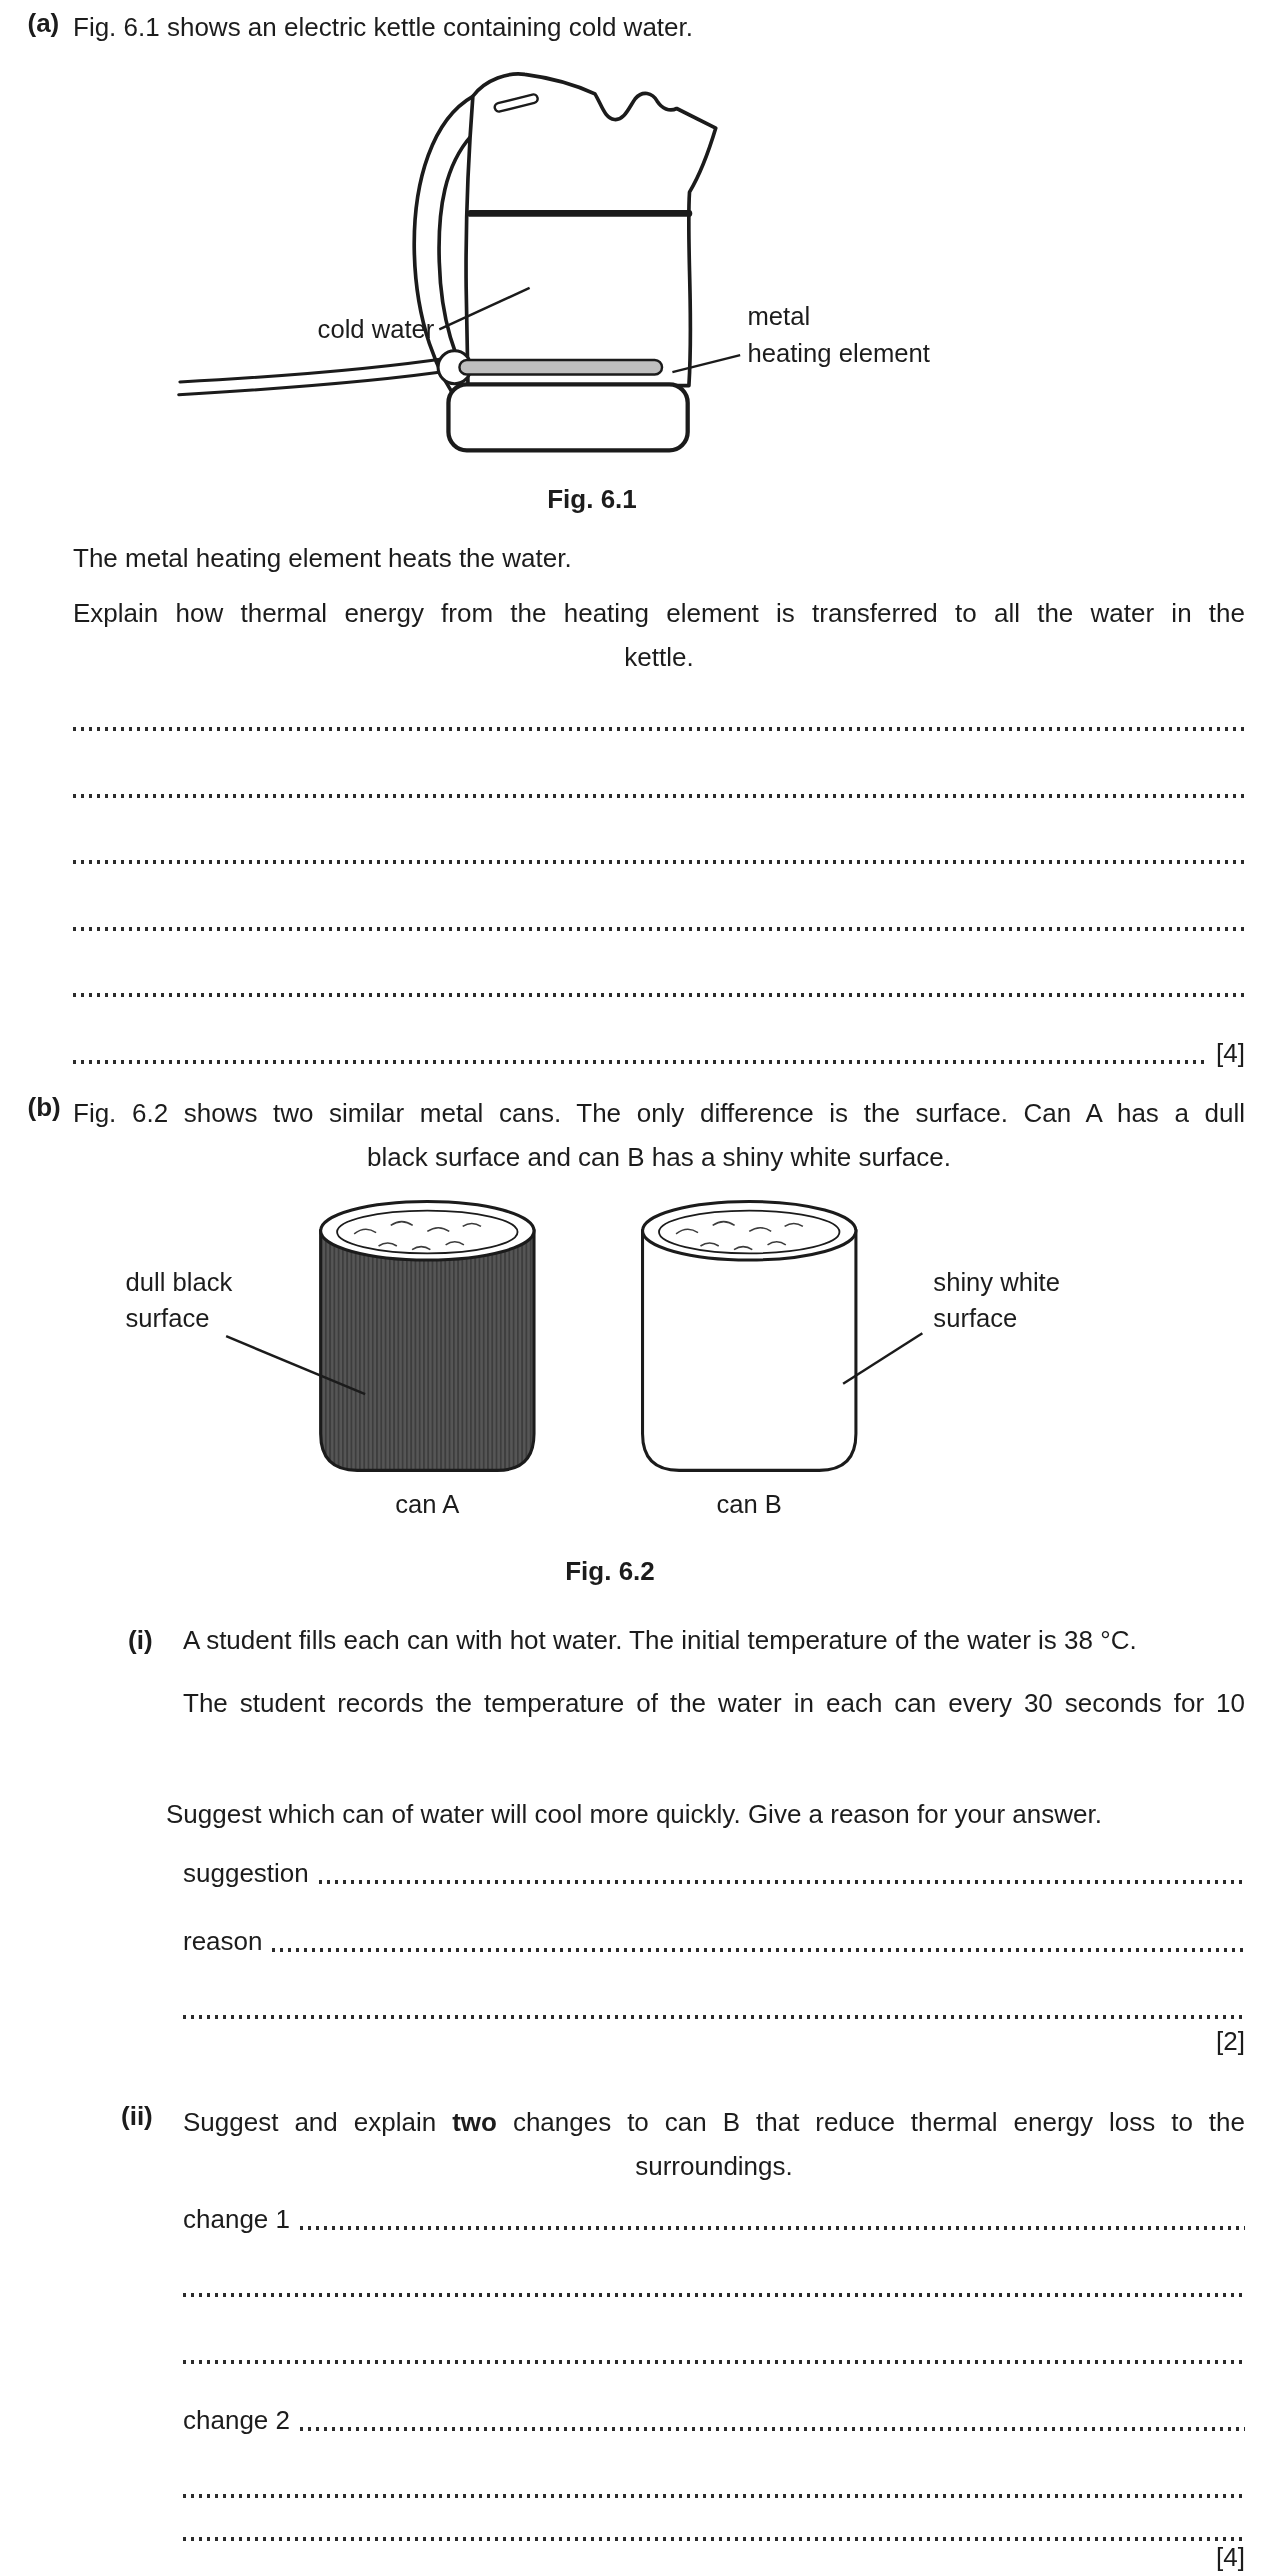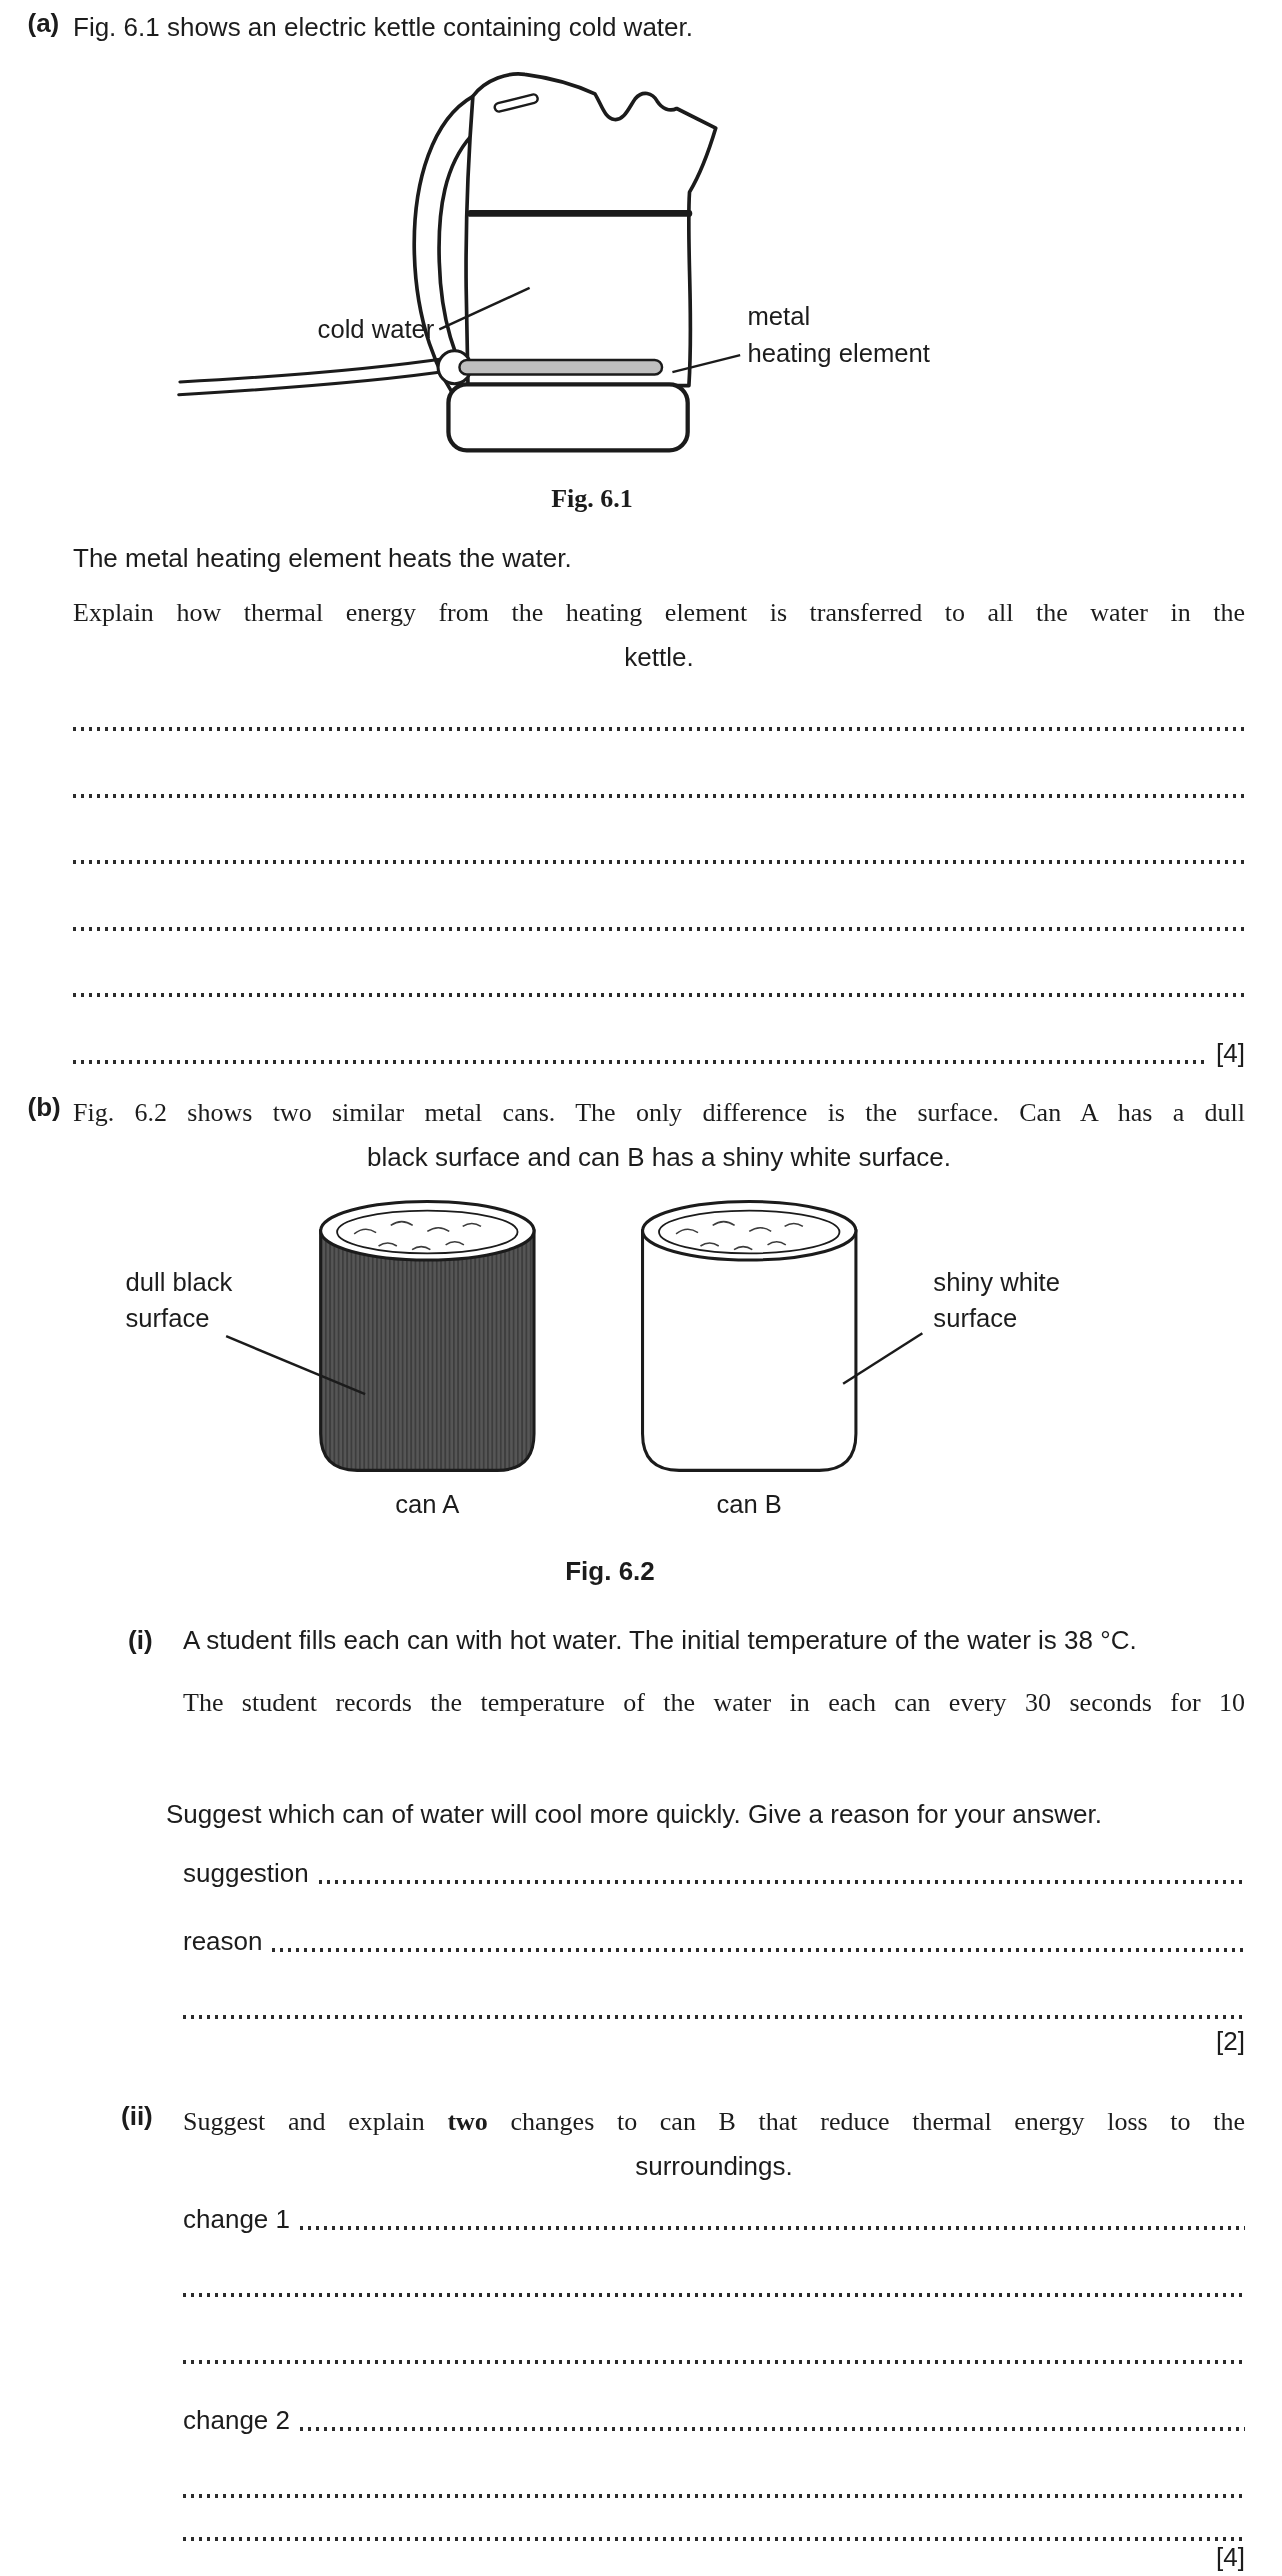--- a/index.html
+++ b/index.html
@@ -5,21 +5,21 @@
   html,body{margin:0;padding:0;}
   body{
     width:1283px;height:2576px;position:relative;background:#ffffff;
     font-family:"Liberation Sans","DejaVu Sans",sans-serif;
     font-size:26px;color:#1c1c1c;overflow:hidden;
   }
   .abs{position:absolute;}
   .b{font-weight:bold;}
   .nw{white-space:nowrap;line-height:32px;}
   .pline{line-height:44px;white-space:nowrap;text-align:center;}
-  .jl{text-align:justify;text-align-last:justify;white-space:normal;font-family:Liberation Serif, serif;}
+  .jl{text-align:justify;text-align-last:justify;white-space:normal;}
   .cap{text-align:center;line-height:32px;}
   .ansrow{display:flex;align-items:flex-end;height:29px;}
   .ansrow .label{line-height:29px;padding-right:9.8px;flex:0 0 auto;margin-top:45px;}
   .ansrow .mark{line-height:29px;padding-left:8.5px;flex:0 0 auto;}
   .dots{
     flex:1 1 auto;height:4.3px;margin-bottom:3.7px;
     background-image:repeating-linear-gradient(90deg,#2b2b2b 0 3.1px,rgba(0,0,0,0) 3.1px 8px);
   }
   .markline{text-align:right;line-height:32px;}
   svg text{font-family:"Liberation Sans","DejaVu Sans",sans-serif;}
@@ -54,21 +54,21 @@
   </g>
 
   <line x1="600" y1="430" x2="748" y2="362" stroke="#1b1b1b" stroke-width="4"></line>
   <line x1="1093" y1="472" x2="982" y2="500" stroke="#1b1b1b" stroke-width="4"></line>
 
   <text x="592" y="444" text-anchor="end" font-size="42" fill="#1c1c1c">cold water</text>
   <text x="1105" y="423" font-size="42" fill="#1c1c1c">metal</text>
   <text x="1105" y="484" font-size="42" fill="#1c1c1c">heating element</text>
 </svg>
 
-<div class="abs b cap" style="left:73px;top:483px;width:1038px;font-family:Liberation Serif, serif;">Fig. 6.1</div>
+<div class="abs b cap" style="left:73px;top:483px;width:1038px;">Fig. 6.1</div>
 
 <div class="abs nw" style="left:73px;top:542px;width:1172px;">The metal heating element heats the water.</div>
 
 <div class="abs" style="left:73px;top:591px;width:1172px;">
   <div class="pline jl">Explain how thermal energy from the heating element is transferred to all the water in the</div>
   <div class="pline">kettle.</div>
 </div>
 
 <div class="abs ansrow" style="left:73px;top:706px;width:1172px;">
     <div class="dots"></div>

